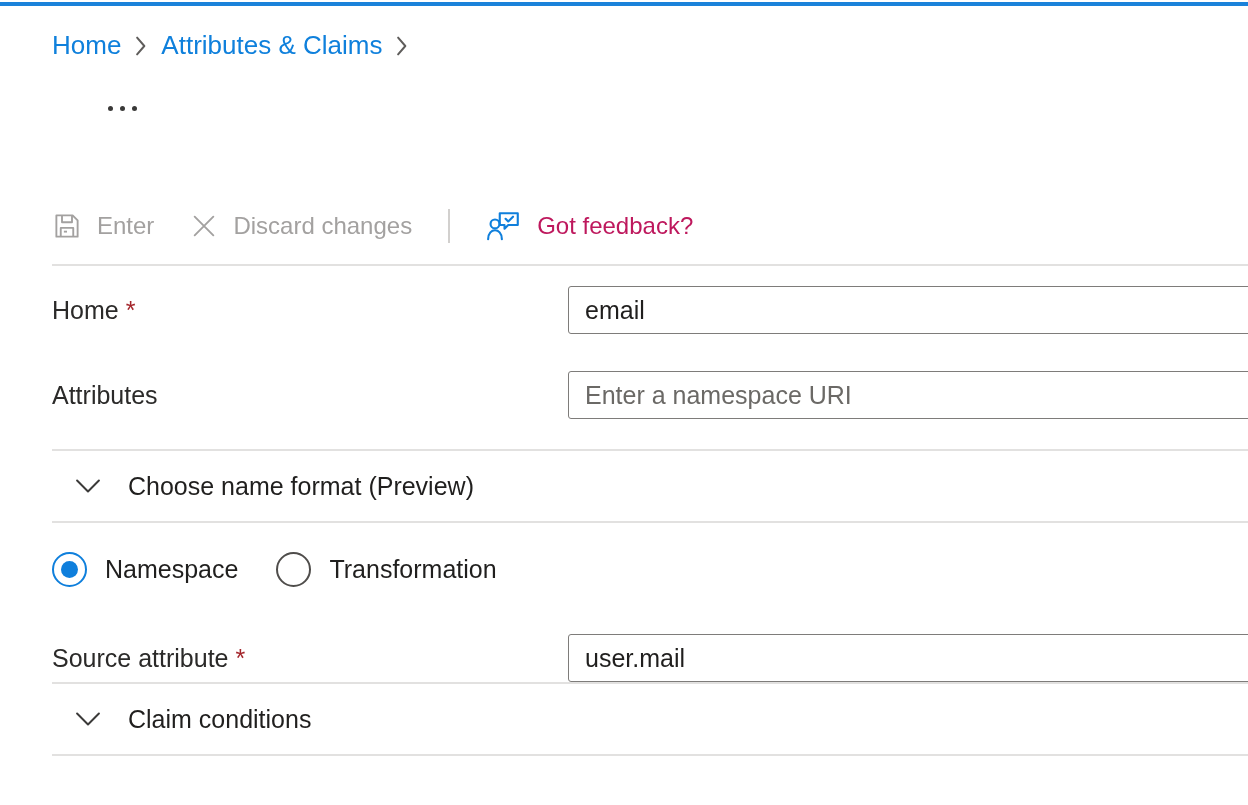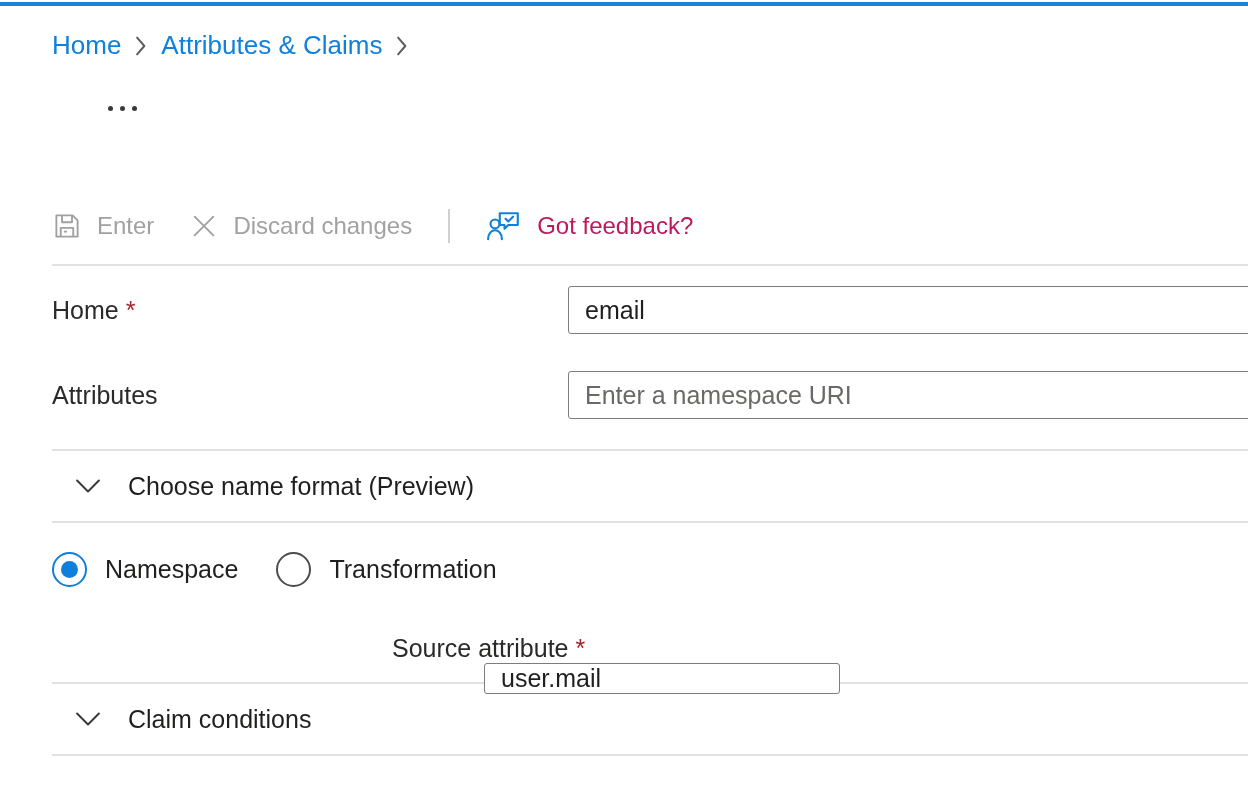--- a/index.html
+++ b/index.html
@@ -32,21 +32,21 @@
   .tb-divider { width: 2px; height: 34px; background: #d2d0ce; margin: 0 36px; }
 
   .hr { height: 2px; background: #e2e1e0; }
   .hr-toolbar { margin-top: 13px; }
 
   
   .form-row { display: flex; align-items: center; }
   .row-name        { margin-top: 20px; height: 48px; }
   .row-namespace   { margin-top: 37px; height: 48px; }
   .row-source      { margin-top: 22px; height: 48px; }
-  .row-source-attr { margin-top: 41px; height: 48px; flex-direction: column; }
+  .row-source-attr { margin-top: 41px; height: 48px; }
   .hr-after-namespace   { margin-top: 30px; }
 
   .form-label { width: 516px; flex-shrink: 0; font-size: 25px; color: #2b2a29; }
   .req { color: #a4262c; margin-left: 7px; }
 
   .text-input { flex: 1; height: 48px; border: 1.5px solid #7e7c7a; border-radius: 3px;
                 padding: 0 16px; font-family: "Liberation Sans", sans-serif; font-size: 25px;
                 color: #201f1e; margin-right: -24px; outline: none; background: #fff; }
   .text-input::placeholder { color: #6b6966; opacity: 1; }
 

